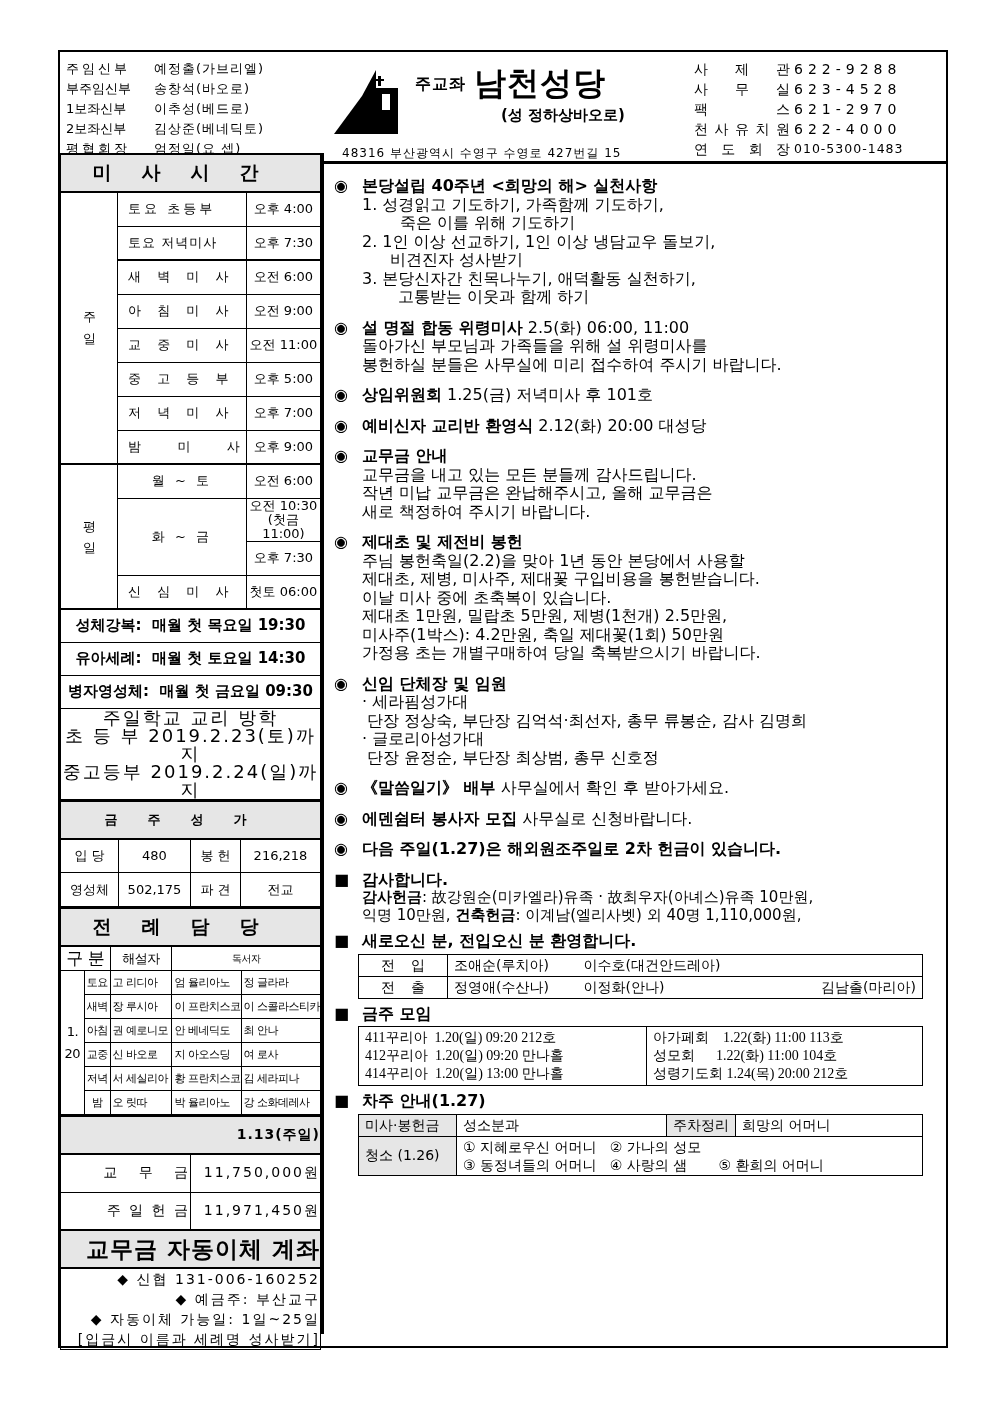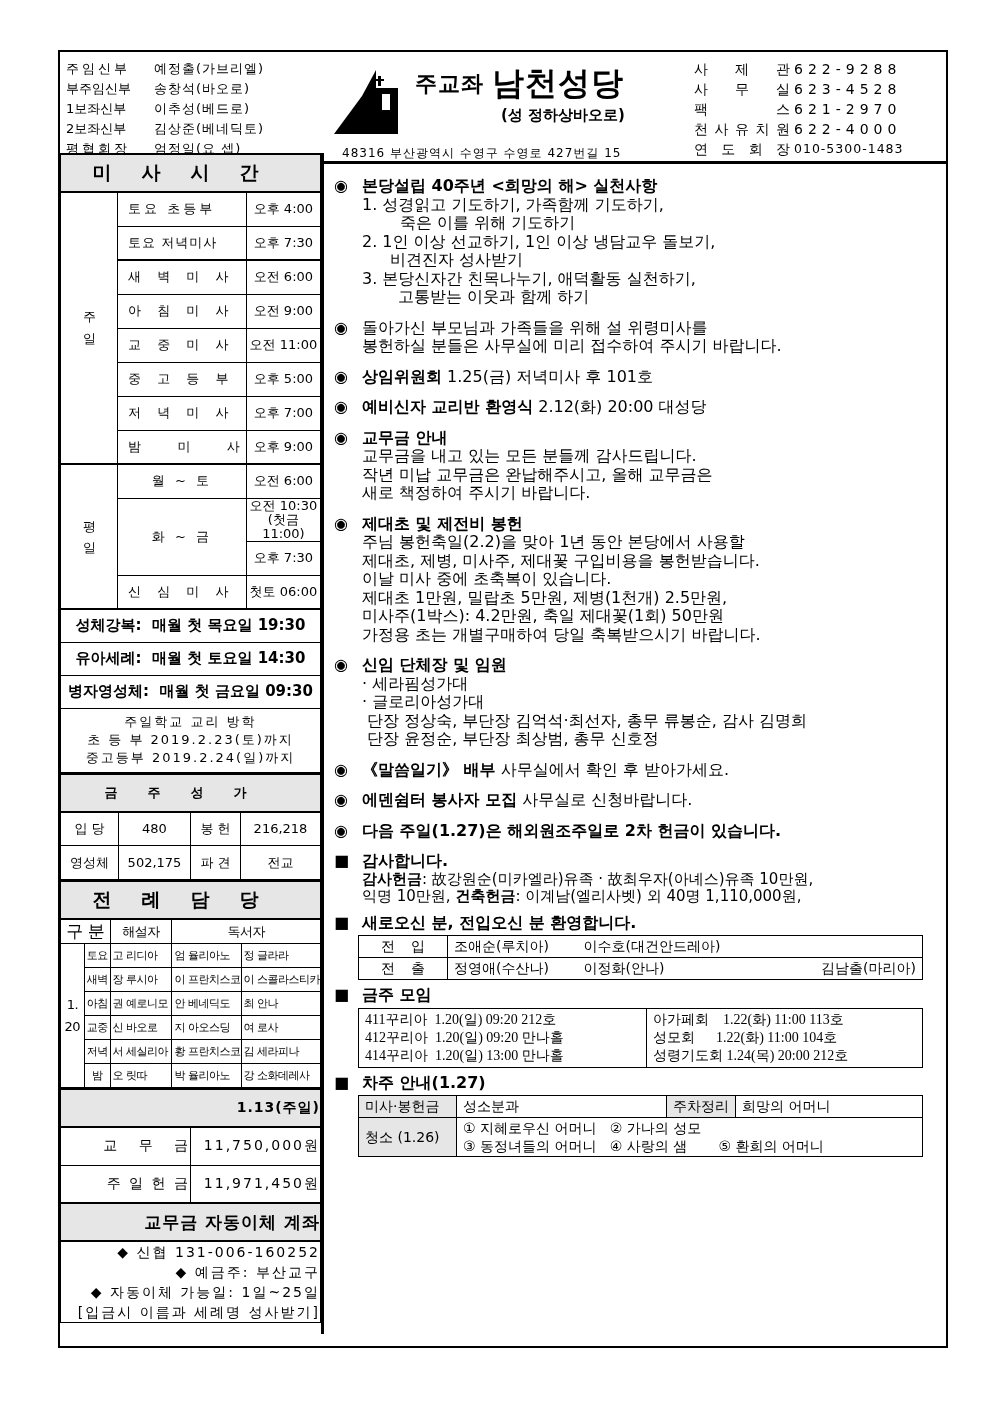--- a/index.html
+++ b/index.html
@@ -10,21 +10,21 @@
 
   
   .hdr { position: absolute; left: 0; top: 0; width: 886px; height: 112px; border-bottom: 3px solid #000; }
   .clergy { position: absolute; left: 6px; top: 7px; font-size: 13px; line-height: 20px; letter-spacing: 1px; }
   .clergy .row { display: flex; }
   .clergy .role { width: 88px; letter-spacing: 3px; white-space: nowrap; }
   .clergy .name { white-space: nowrap; }
 
   .logo { position: absolute; left: 272px; top: 14px; width: 80px; height: 70px; }
   .brand { position: absolute; left: 355px; top: 10px; }
-  .brand .pre { font-size: 22px; font-weight: bold; vertical-align: middle; letter-spacing: 1px; }
+  .brand .pre { font-size: 16px; font-weight: bold; vertical-align: middle; letter-spacing: 1px; }
   .brand .main { font-size: 32px; font-weight: bold; vertical-align: middle; letter-spacing: 1px; margin-left: 8px; }
   .brand .sub { position: absolute; left: 86px; top: 44px; font-size: 15px; font-weight: bold; white-space: nowrap; }
   .addr { position: absolute; left: 282px; top: 93px; font-size: 12px; letter-spacing: 1px; white-space: nowrap; }
 
   .contacts { position: absolute; left: 634px; top: 7px; font-size: 14px; line-height: 20px; }
   .contacts .row { display: flex; white-space: nowrap; }
   .contacts .lbl { width: 96px; display: flex; justify-content: space-between; }
   .contacts .num { letter-spacing: 5px; margin-left: 4px; }
   .contacts .num.small { letter-spacing: 1px; font-size: 12.5px; }
 
@@ -32,21 +32,21 @@
   .left { position: absolute; left: 0; top: 101px; width: 264px; height: 1181px; border-right: 3px solid #000; }
   table { border-collapse: collapse; }
   .tbl { width: 261px; font-size: 13px; }
   .tbl td { border: 1px solid #000; height: 34px; text-align: center; padding: 0; }
   .sectionhead { background: #e6e6e6; font-weight: bold; font-size: 19px; letter-spacing: 30px; height: 38px !important; border-top: 2px solid #000 !important; border-bottom: 2px solid #000 !important; }
   .sectionhead2 { background: #e6e6e6; font-weight: bold; font-size: 19px; height: 38px !important; border-top: 2px solid #000 !important; border-bottom: 2px solid #000 !important; }
   .vert { width: 24px; font-size: 13px; line-height: 28px; }
   .mass-name { text-align: left !important; padding-left: 10px !important; letter-spacing: 6px; }
   .mass-time { width: 118px; }
   .bold-row td { font-weight: bold; font-size: 15px; height: 33px; letter-spacing: 0; }
-  .school td { font-size: 13px; line-height: 18px; height: 64px; letter-spacing: 2px; }
+  .school td { font-size: 18px; line-height: 18px; height: 64px; letter-spacing: 2px; }
   .offer td { font-size: 13px; height: 34px; }
   .lit td { font-size: 11px; height: 24px; text-align: left; padding-left: 2px; white-space: nowrap; overflow: hidden; letter-spacing: -0.5px; }
   .lit td.c { text-align: center; padding-left: 0; }
   .sun td { font-size: 14px; height: 38px; letter-spacing: 2px; text-align: right; }
   .acct { font-size: 13px; line-height: 20px; padding: 10px 6px; letter-spacing: 1px; text-align: left; }
 
   
   .right { position: absolute; left: 270px; top: 125px; width: 614px; }
   .item { position: relative; margin-bottom: 12px; font-size: 16px; line-height: 18.5px; }
   .item .bullet { position: absolute; left: 4px; top: 0; font-size: 16px; }
@@ -256,21 +256,21 @@
       </table>
 
     <table class="tbl lit">
       <tbody>
           <tr>
             <td colspan="5" class="sectionhead c" style="font-size:19px;letter-spacing:30px;height:38px;text-align:center">전례담당</td>
           </tr>
       <tr>
         <td colspan="2" class="c" style="font-size:17px;width:50px">구 분</td>
         <td class="c" style="font-size:13px;width:62px">해설자</td>
-        <td colspan="2" class="c" style="font-size:13px">독서자</td>
+        <td colspan="2" class="c" style="font-size:10px">독서자</td>
       </tr>
       <tr>
         <td rowspan="6" class="c" style="width:24px;font-size:13px;line-height:22px">
               <div>1.</div>
               <div>20</div>
             </td>
         <td class="c" style="width:26px">토요</td>
         <td>고 리디아</td>
         <td style="width:66px">엄 율리아노</td>
         <td>정 글라라</td>
@@ -315,21 +315,21 @@
           </tr>
       <tr>
             <td style="width:130px;white-space:pre">교   무   금</td>
             <td>11,750,000원</td>
           </tr>
       <tr>
             <td>주 일 헌 금</td>
             <td>11,971,450원</td>
           </tr>
       <tr>
-            <td colspan="2" class="sectionhead2" style="font-size:17px;letter-spacing:1px">교무금 자동이체 계좌</td>
+            <td colspan="2" class="sectionhead2" style="font-size:23px;letter-spacing:1px">교무금 자동이체 계좌</td>
           </tr>
       <tr>
             <td colspan="2" class="acct">
         <div>◆ 신협 131-006-160252</div>
         <div>◆ 예금주: 부산교구</div>
         <div>◆ 자동이체 가능일: 1일~25일</div>
         <div>[입금시 이름과 세례명 성사받기]</div>
       </td>
           </tr>
     </tbody>
@@ -344,20 +344,21 @@
       <div class="body">1. 성경읽고 기도하기, 가족함께 기도하기,</div>
       <div class="indent" style="padding-left:70px">죽은 이를 위해 기도하기</div>
       <div class="body">2. 1인 이상 선교하기, 1인 이상 냉담교우 돌보기,</div>
       <div class="indent" style="padding-left:60px">비견진자 성사받기</div>
       <div class="body">3. 본당신자간 친목나누기, 애덕활동 실천하기,</div>
       <div class="indent" style="padding-left:68px">고통받는 이웃과 함께 하기</div>
     </div>
 
     <div class="item">
       <span class="bullet">◉</span>
+      <div class="head"><b>설 명절 합동 위령미사</b><span> 2.5(화) 06:00, 11:00</span></div>
       <div class="body">돌아가신 부모님과 가족들을 위해 설 위령미사를</div>
       <div class="body">봉헌하실 분들은 사무실에 미리 접수하여 주시기 바랍니다.</div>
     </div>
 
     <div class="item">
       <span class="bullet">◉</span>
       <div class="head"><b>상임위원회</b><span> 1.25(금) 저녁미사 후 101호</span></div>
     </div>
 
     <div class="item">
@@ -381,22 +382,22 @@
       <div class="body">이날 미사 중에 초축복이 있습니다.</div>
       <div class="body">제대초 1만원, 밀랍초 5만원, 제병(1천개) 2.5만원,</div>
       <div class="body">미사주(1박스): 4.2만원, 축일 제대꽃(1회) 50만원</div>
       <div class="body">가정용 초는 개별구매하여 당일 축복받으시기 바랍니다.</div>
     </div>
 
     <div class="item">
       <span class="bullet">◉</span>
       <div class="head"><b>신임 단체장 및 임원</b></div>
       <div class="body">· 세라핌성가대</div>
+      <div class="body" style="white-space:pre"> 단장 정상숙, 부단장 김억석·최선자, 총무 류봉순, 감사 김명희</div>
       <div class="body">· 글로리아성가대</div>
-      <div class="body" style="white-space:pre"> 단장 정상숙, 부단장 김억석·최선자, 총무 류봉순, 감사 김명희</div>
       <div class="body" style="white-space:pre"> 단장 윤정순, 부단장 최상범, 총무 신호정</div>
     </div>
 
     <div class="item">
       <span class="bullet">◉</span>
       <div class="head"><b>《말씀일기》 배부</b><span> 사무실에서 확인 후 받아가세요.</span></div>
     </div>
 
     <div class="item">
       <span class="bullet">◉</span>

